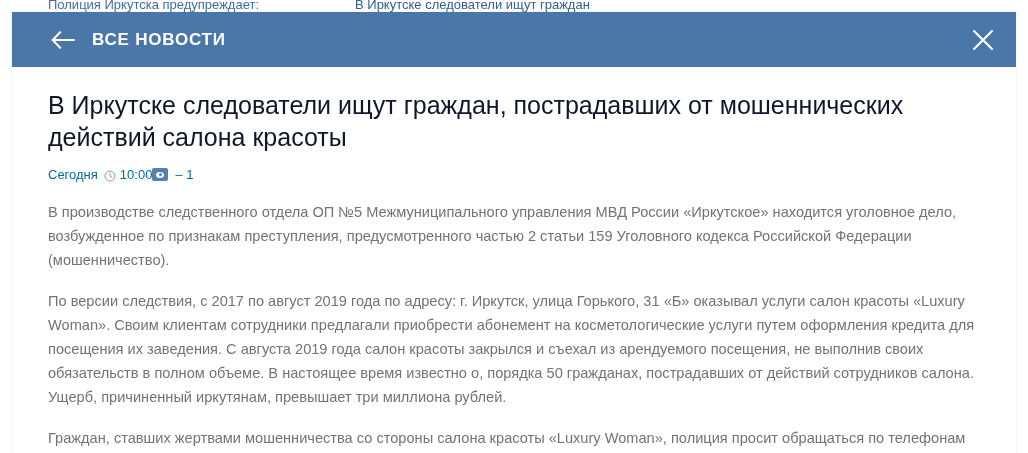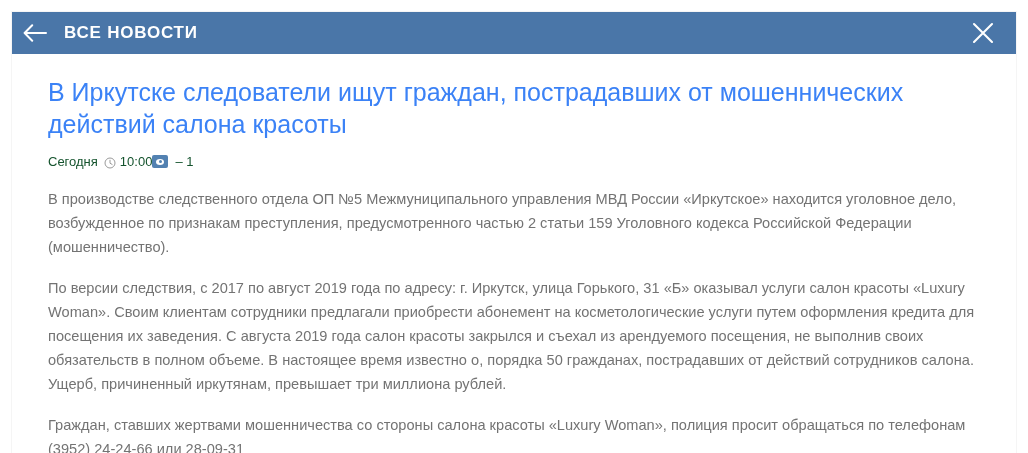--- a/index.html
+++ b/index.html
@@ -41,25 +41,25 @@
     position: absolute;
     left: 12px;
     top: 12px;
     width: 1004px;
     height: 441px;
     background: #ffffff;
     box-shadow: 0 0 0 1px rgba(0,0,0,0.04);
     overflow: hidden;
   }
   .modal-header {
-    height: 42px;
+    height: 55px;
     background: #4a76a8;
     display: flex;
     align-items: center;
-    padding: 0 18px 0 10px;
+    padding: 0 18px 0 38px;
     box-sizing: border-box;
   }
   .back-arrow {
     width: 26px;
     height: 26px;
     flex: 0 0 auto;
     display: flex;
     align-items: center;
     justify-content: center;
     cursor: pointer;
@@ -86,31 +86,31 @@
   .close-btn svg { display: block; }
 
   .modal-body {
     padding: 22px 36px 0 36px;
     box-sizing: border-box;
   }
 
   .article-title {
     font-size: 25px;
     line-height: 32px;
-    color: #3b82f6;
+    color: #0f172a;
     font-weight: normal;
     margin: 0 0 14px 0;
     max-width: 905px;
   }
 
   .meta {
     display: flex;
     align-items: center;
     font-size: 13px;
-    color: #14532d;
+    color: #0369a1;
     margin-bottom: 18px;
   }
   .meta .date { margin-right: 6px; }
   .meta .clock-icon {
     display: inline-flex;
     margin-right: 4px;
     position: relative;
     top: 1px;
   }
   .meta .time { }
@@ -148,20 +148,24 @@
     margin: 0 0 17px 0;
     max-width: 948px;
     text-align: left;
   }
 </style>
 </head>
 <body>
 
 <div id="root">
 
+  <div class="bg-strip">
+    <a class="bg-link one bg-strike">Полиция Иркутска предупреждает:</a>
+    <a class="bg-link two">В Иркутске следователи ищут граждан</a>
+  </div>
 
   <div class="modal">
 
     <div class="modal-header">
       <div class="back-arrow">
         <svg width="24" height="18" viewBox="0 0 24 18" aria-hidden="true">
           <path d="M9.2 1.2 L1.6 9 L9.2 16.8" fill="none" stroke="#ffffff" stroke-width="2" stroke-linecap="round" stroke-linejoin="round"></path>
           <path d="M2 9 H23" fill="none" stroke="#ffffff" stroke-width="2" stroke-linecap="round"></path>
         </svg>
       </div>

